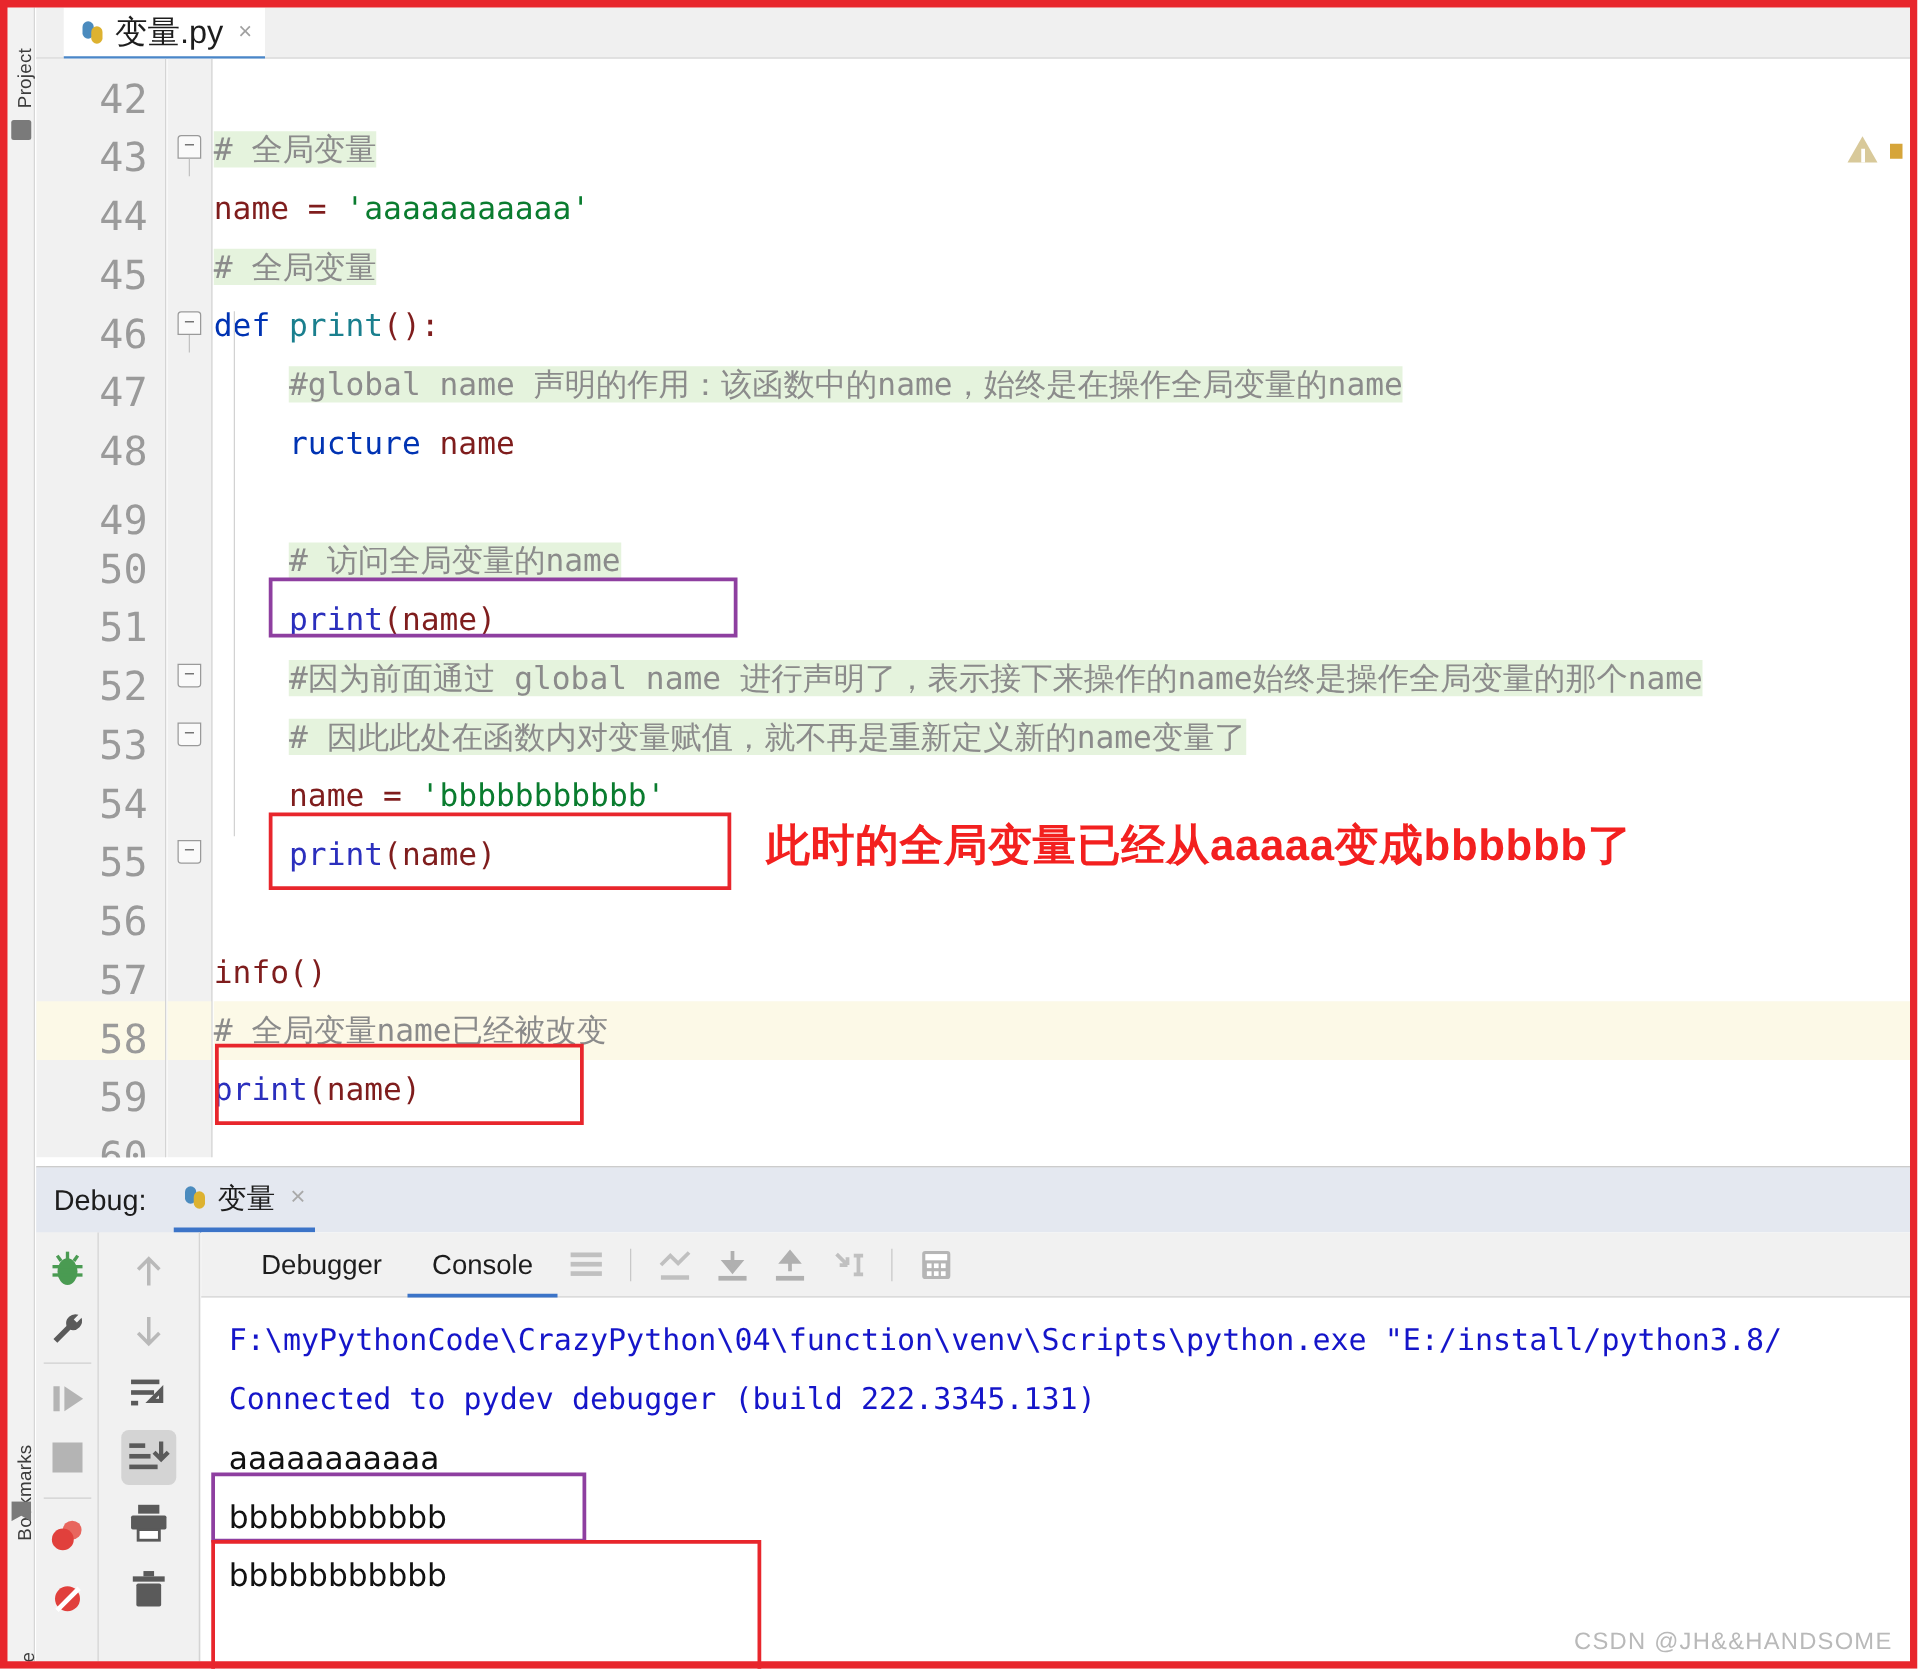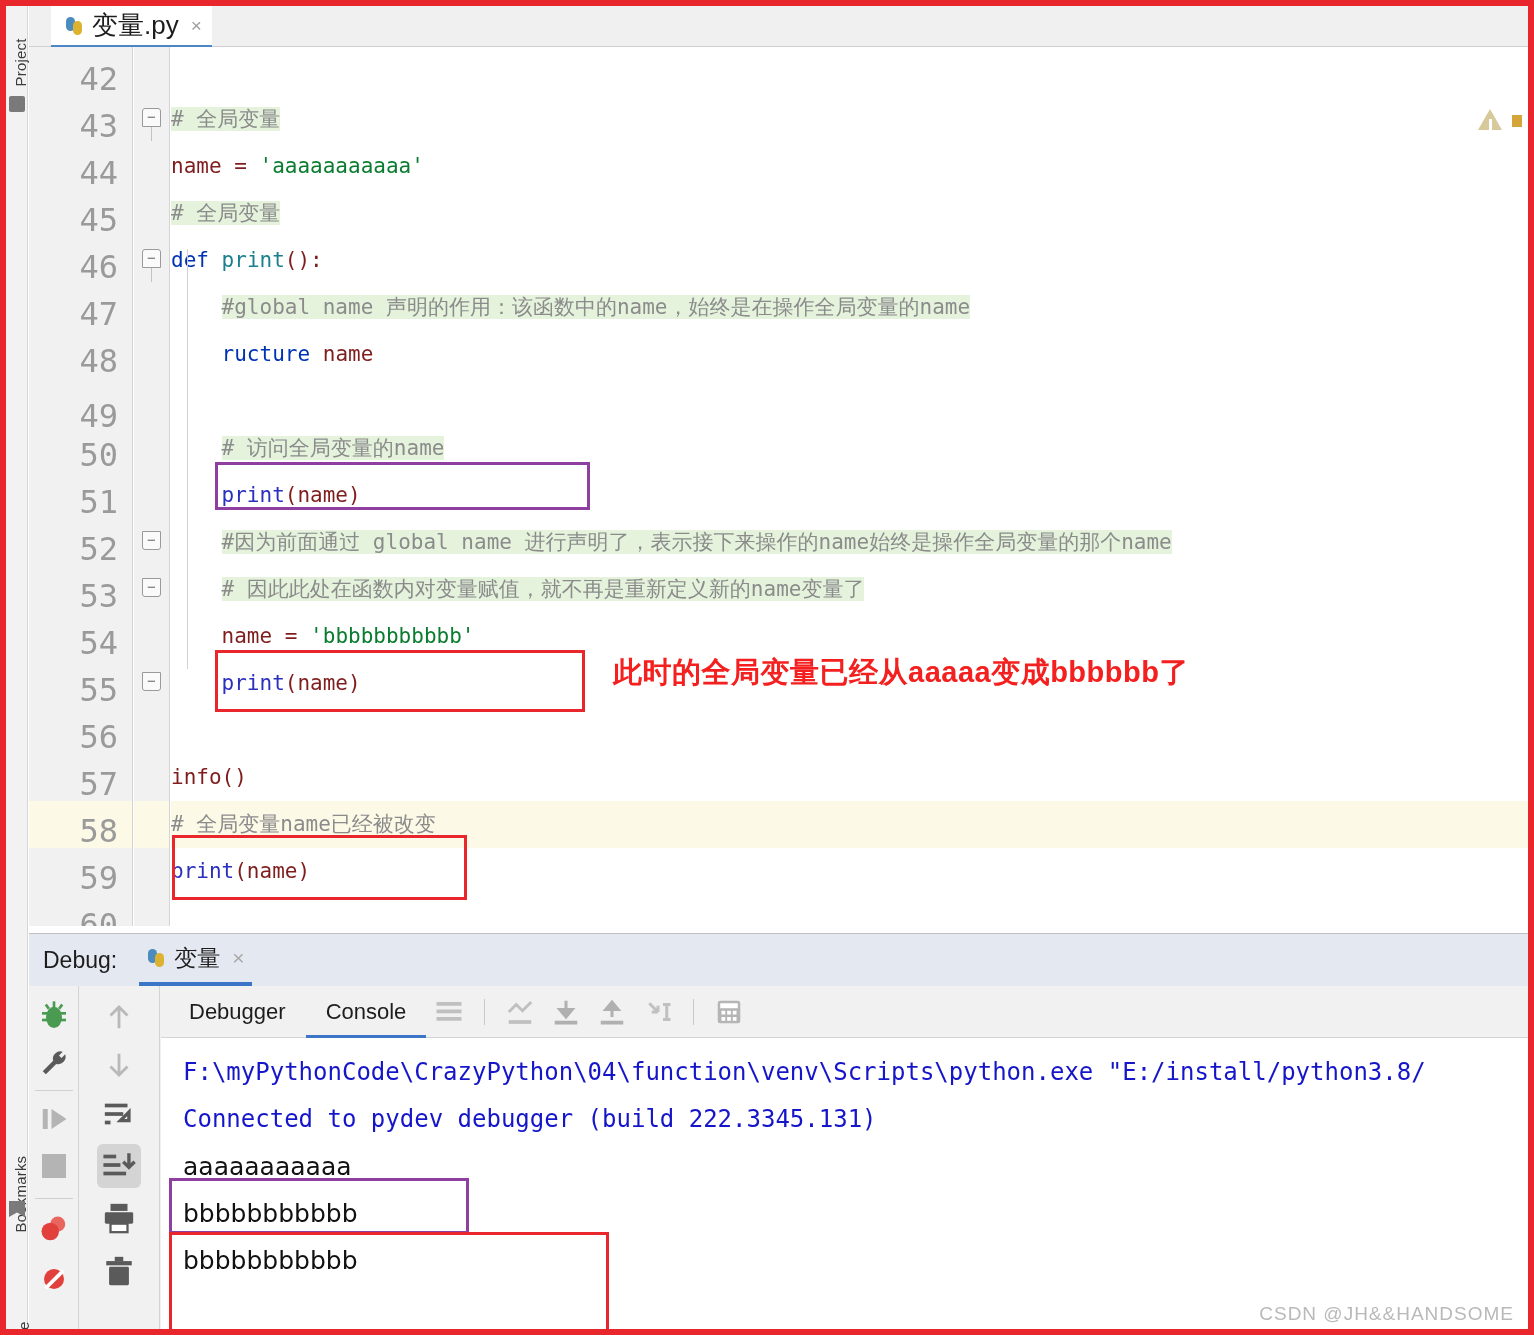--- a/index.html
+++ b/index.html
@@ -78,21 +78,21 @@
   }
   #code-col { position:absolute; left:142px; top:0; right:0; bottom:0; }
 
   .ln {
     position:absolute; right:14px; font-size:32px; color:#9a9a9a;
     font-family:"DejaVu Sans Mono", monospace; line-height:1;
   }
   .codeline {
     position:absolute; left:0; right:0; height:47px;
     font-family:"DejaVu Sans Mono", monospace;
-    font-size:21px; line-height:47px; white-space:pre; color:#111;
+    font-size:25px; line-height:47px; white-space:pre; color:#111;
   }
   .hl-row { position:absolute; left:0; right:0; height:47px; }
   .cur-line { background:#fcf9e7; }
   .cmt { color:#8b8b8b; background:#e5f3dd; }
   .cmt-plain { color:#8b8b8b; }
   .kw { color:#0033b3; }
   .fn { color:#1a7f8e; }
   .str { color:#0a7c2f; }
   .prt { color:#2b2fbd; }
   .id { color:#7f1d1d; }
@@ -108,21 +108,21 @@
     position:absolute; left:17px; width:1px; background:#c2c2c2;
   }
 
   
   .abox { position:absolute; z-index:30; pointer-events:none; }
   .abox.red { border:3px solid #e8262c; }
   .abox.purple { border:3px solid #8e3fa0; }
 
   #anno-red-text {
     position:absolute; z-index:31;
-    color:#f3201f; font-size:29px; font-weight:bold;
+    color:#f3201f; font-size:35px; font-weight:bold;
     white-space:nowrap; letter-spacing:0.5px;
   }
 
   #warn-icon {
     position:absolute; right:26px; top:62px; width:0;height:0;
     border-left:12px solid transparent; border-right:12px solid transparent;
     border-bottom:21px solid #d8c99a; z-index:20;
   }
   #warn-bang {
     position:absolute; right:36px; top:72px; width:3px; height:11px;
@@ -158,21 +158,21 @@
     position:absolute; left:51px; top:52px; width:80px; bottom:0;
     background:#f1f1f1; border-right:1px solid #d4d4d4;
   }
   #console-area {
     position:absolute; left:132px; top:52px; right:0; bottom:0;
     background:#ffffff;
   }
   #console-toolbar {
     position:absolute; left:0; top:0; right:0; height:52px;
     background:#f1f1f1; border-bottom:1px solid #d4d4d4;
-    display:flex; align-items:center; padding-left:8px; gap:0;
+    display:flex; align-items:center; padding-left:28px; gap:0;
   }
   .ctab {
     font-size:22px; color:#1d1d1d; padding:0 20px; height:52px;
     line-height:52px;
   }
   .ctab.active { border-bottom:3px solid #3c74c8; }
   .tb-sep { width:1px; height:26px; background:#c8c8c8; margin:0 12px; }
   .tb-icon { width:30px; height:30px; margin:0 8px; position:relative; }
 
   #console-out {

